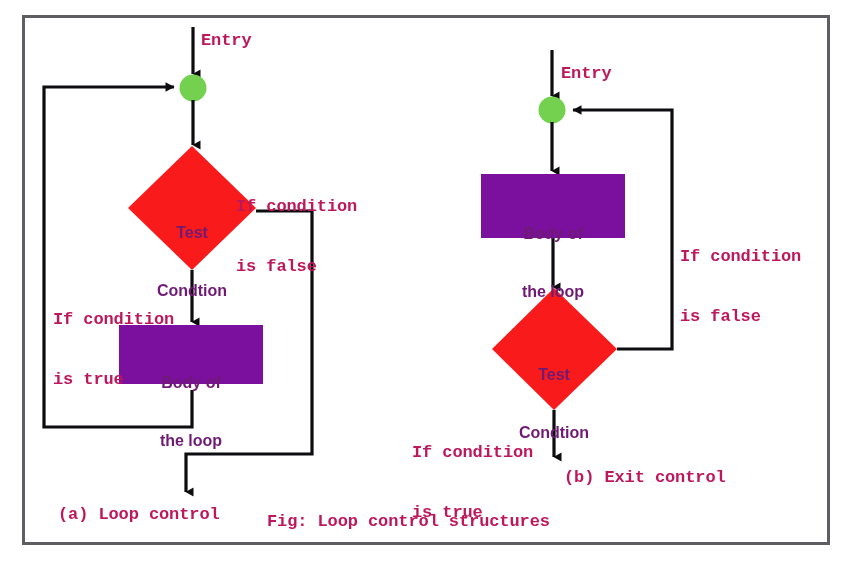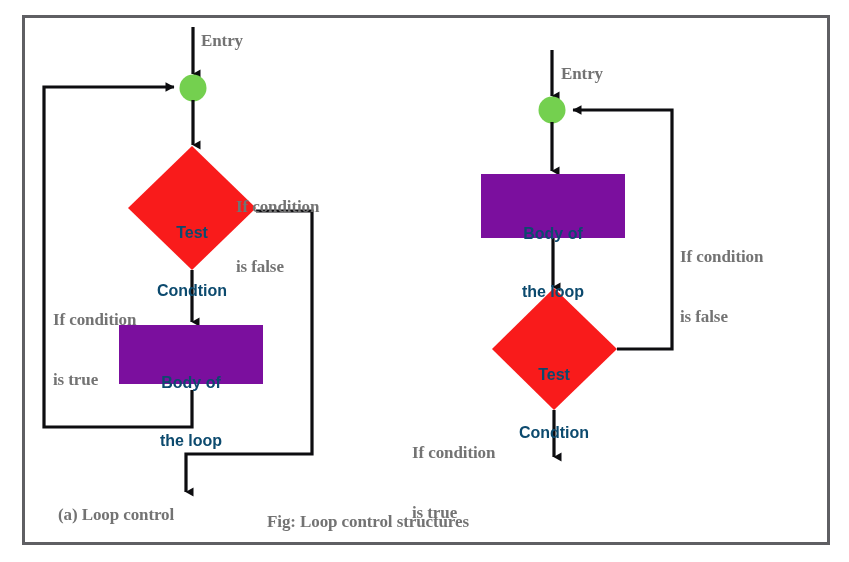--- a/index.html
+++ b/index.html
@@ -32,34 +32,34 @@
   }
   #diagram-canvas {
     position: absolute;
     left: 0;
     top: 0;
     width: 849px;
     height: 562px;
   }
   .txt {
     position: absolute;
-    font-family: Liberation Serif, serif;
+    font-family: Liberation Mono, monospace;
     font-weight: bold;
-    color: #737373;
+    color: #be185d;
     white-space: pre;
     line-height: 1.16;
     letter-spacing: -0.1px;
   }
   .txt.size-lg { font-size: 17px; }
   .txt.right { text-align: left; }
   .shape-label {
     position: absolute;
     font-family: "Liberation Sans", sans-serif;
     font-weight: bold;
-    color: #0c4a6e;
+    color: #701a75;
     text-align: center;
     white-space: pre;
     line-height: 1.2;
     font-size: 16px;
     pointer-events: none;
   }
 </style>
 </head>
 <body>
 
@@ -158,16 +158,17 @@
   <div class="txt size-lg right" style="left:680px; top:208px; width:128px;">
     <div>If condition</div>
     <div>is false</div>
   </div>
 
   <div class="txt size-lg right" style="left:412px; top:404px; width:128px;">
     <div>If condition</div>
     <div>is true</div>
   </div>
 
+  <div class="txt size-lg" style="left:564px; top:468px;">(b) Exit control</div>
 
   <div class="txt size-lg" style="left:267px; top:512px;">Fig: Loop control structures</div>
 
 </div>
 
 </body></html>

